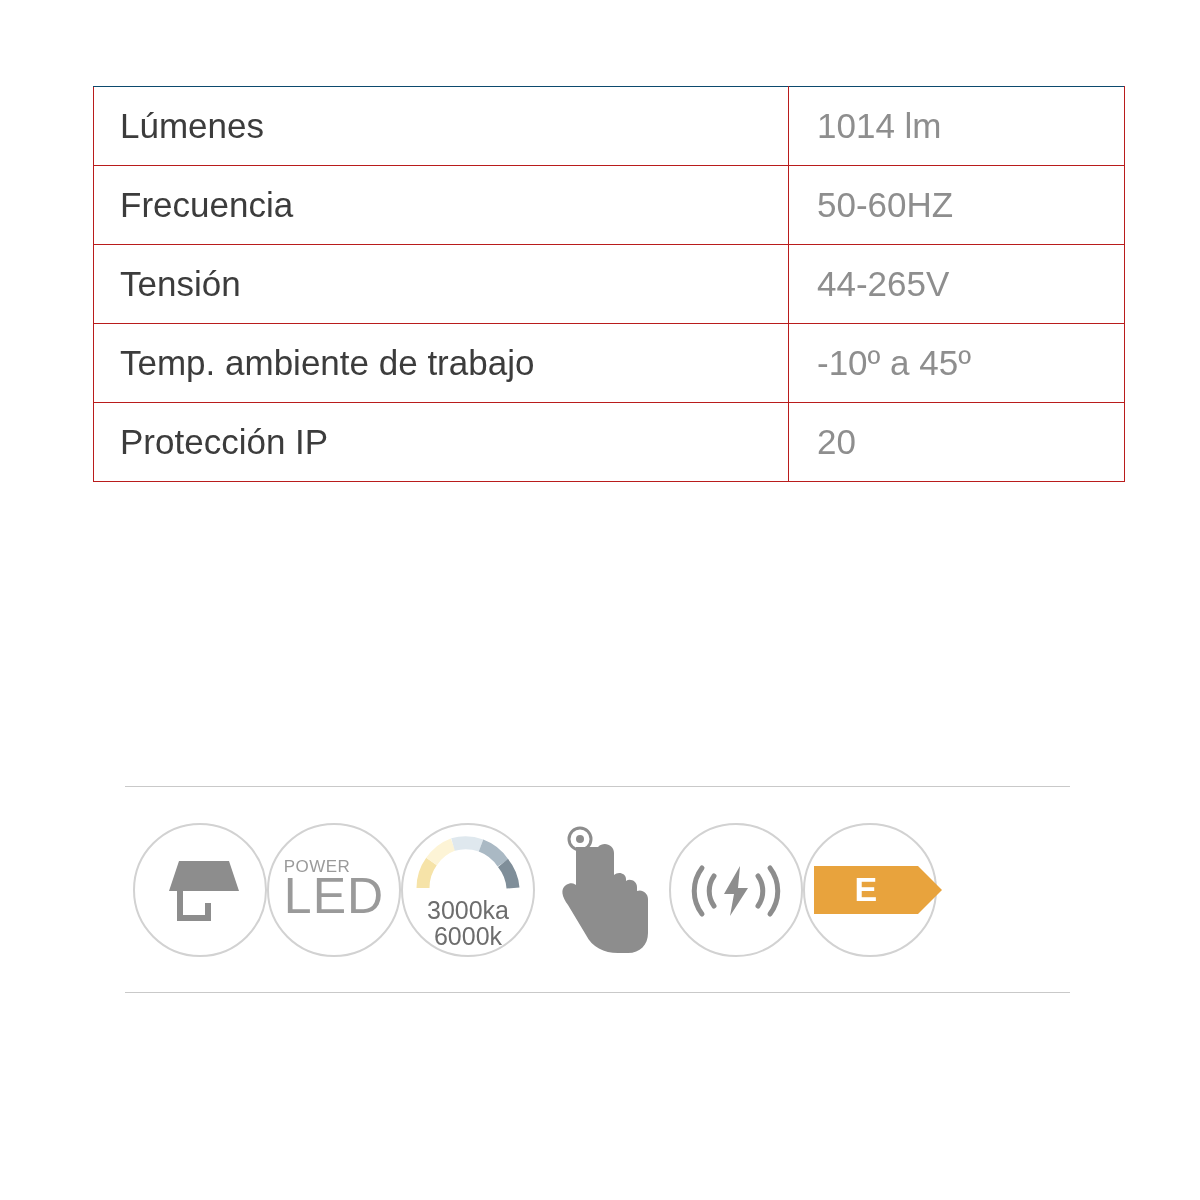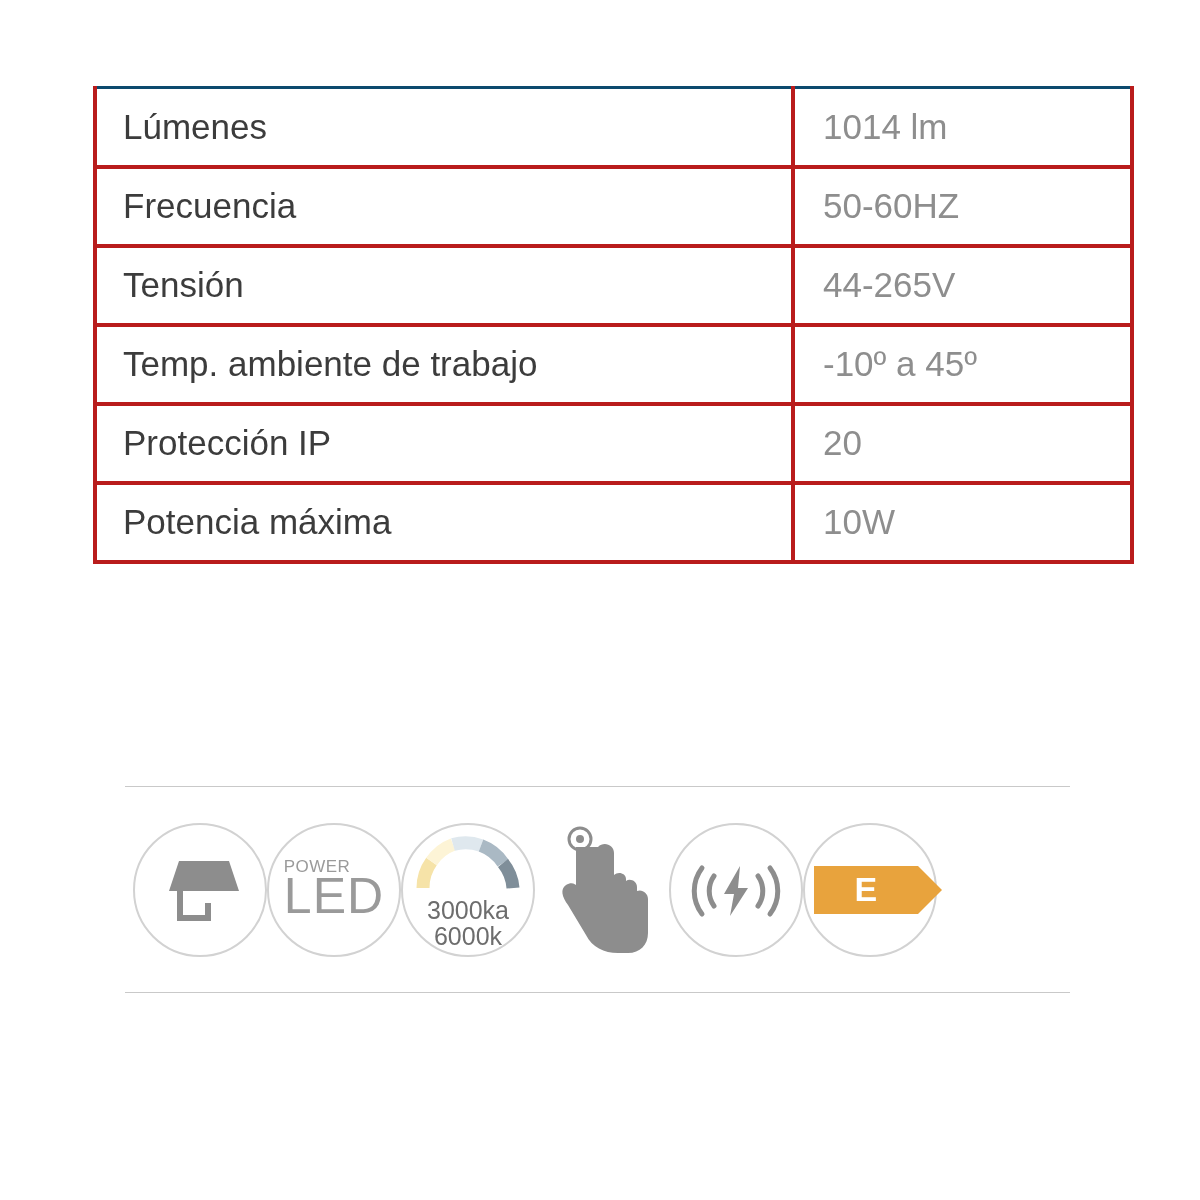--- a/index.html
+++ b/index.html
@@ -25,38 +25,38 @@
     left: 93px;
     top: 86px;
     width: 977px;
     border-collapse: collapse;
     table-layout: fixed;
   }
   .spec-table tr {
     height: 79px;
   }
   .spec-table td {
-    border: 4px solid #b91c1c;
+    border: 1px solid #b91c1c;
     padding: 0 0 0 26px;
     vertical-align: middle;
   }
   .spec-table td.label {
     width: 668px;
     font-size: 35px;
     color: #3c3c3c;
     letter-spacing: 0px;
   }
   .spec-table td.value {
     width: 307px;
     font-size: 35px;
     color: #8e8e8e;
     padding-left: 28px;
   }
   
-  .spec-table tr:first-child td { border-top: 3px solid #0c4a6e; }
+  .spec-table tr:first-child td { border-top: 1px solid #0c4a6e; }
 
   
   .icon-strip {
     position: absolute;
     left: 125px;
     top: 786px;
     width: 945px;
   }
   .strip-rule {
     width: 945px;
@@ -180,24 +180,20 @@
         <td class="label">Tensión</td>
         <td class="value">44-265V</td>
       </tr>
       <tr>
         <td class="label">Temp. ambiente de trabajo</td>
         <td class="value">-10º a 45º</td>
       </tr>
       <tr>
         <td class="label">Protección IP</td>
         <td class="value">20</td>
-      </tr>
-      <tr>
-        <td class="label">Potencia máxima</td>
-        <td class="value">10W</td>
       </tr>
     </tbody>
   </table>
 
   <div class="icon-strip">
     <div class="strip-rule"></div>
 
     <div class="icons-row">
 
       <div class="circle">

